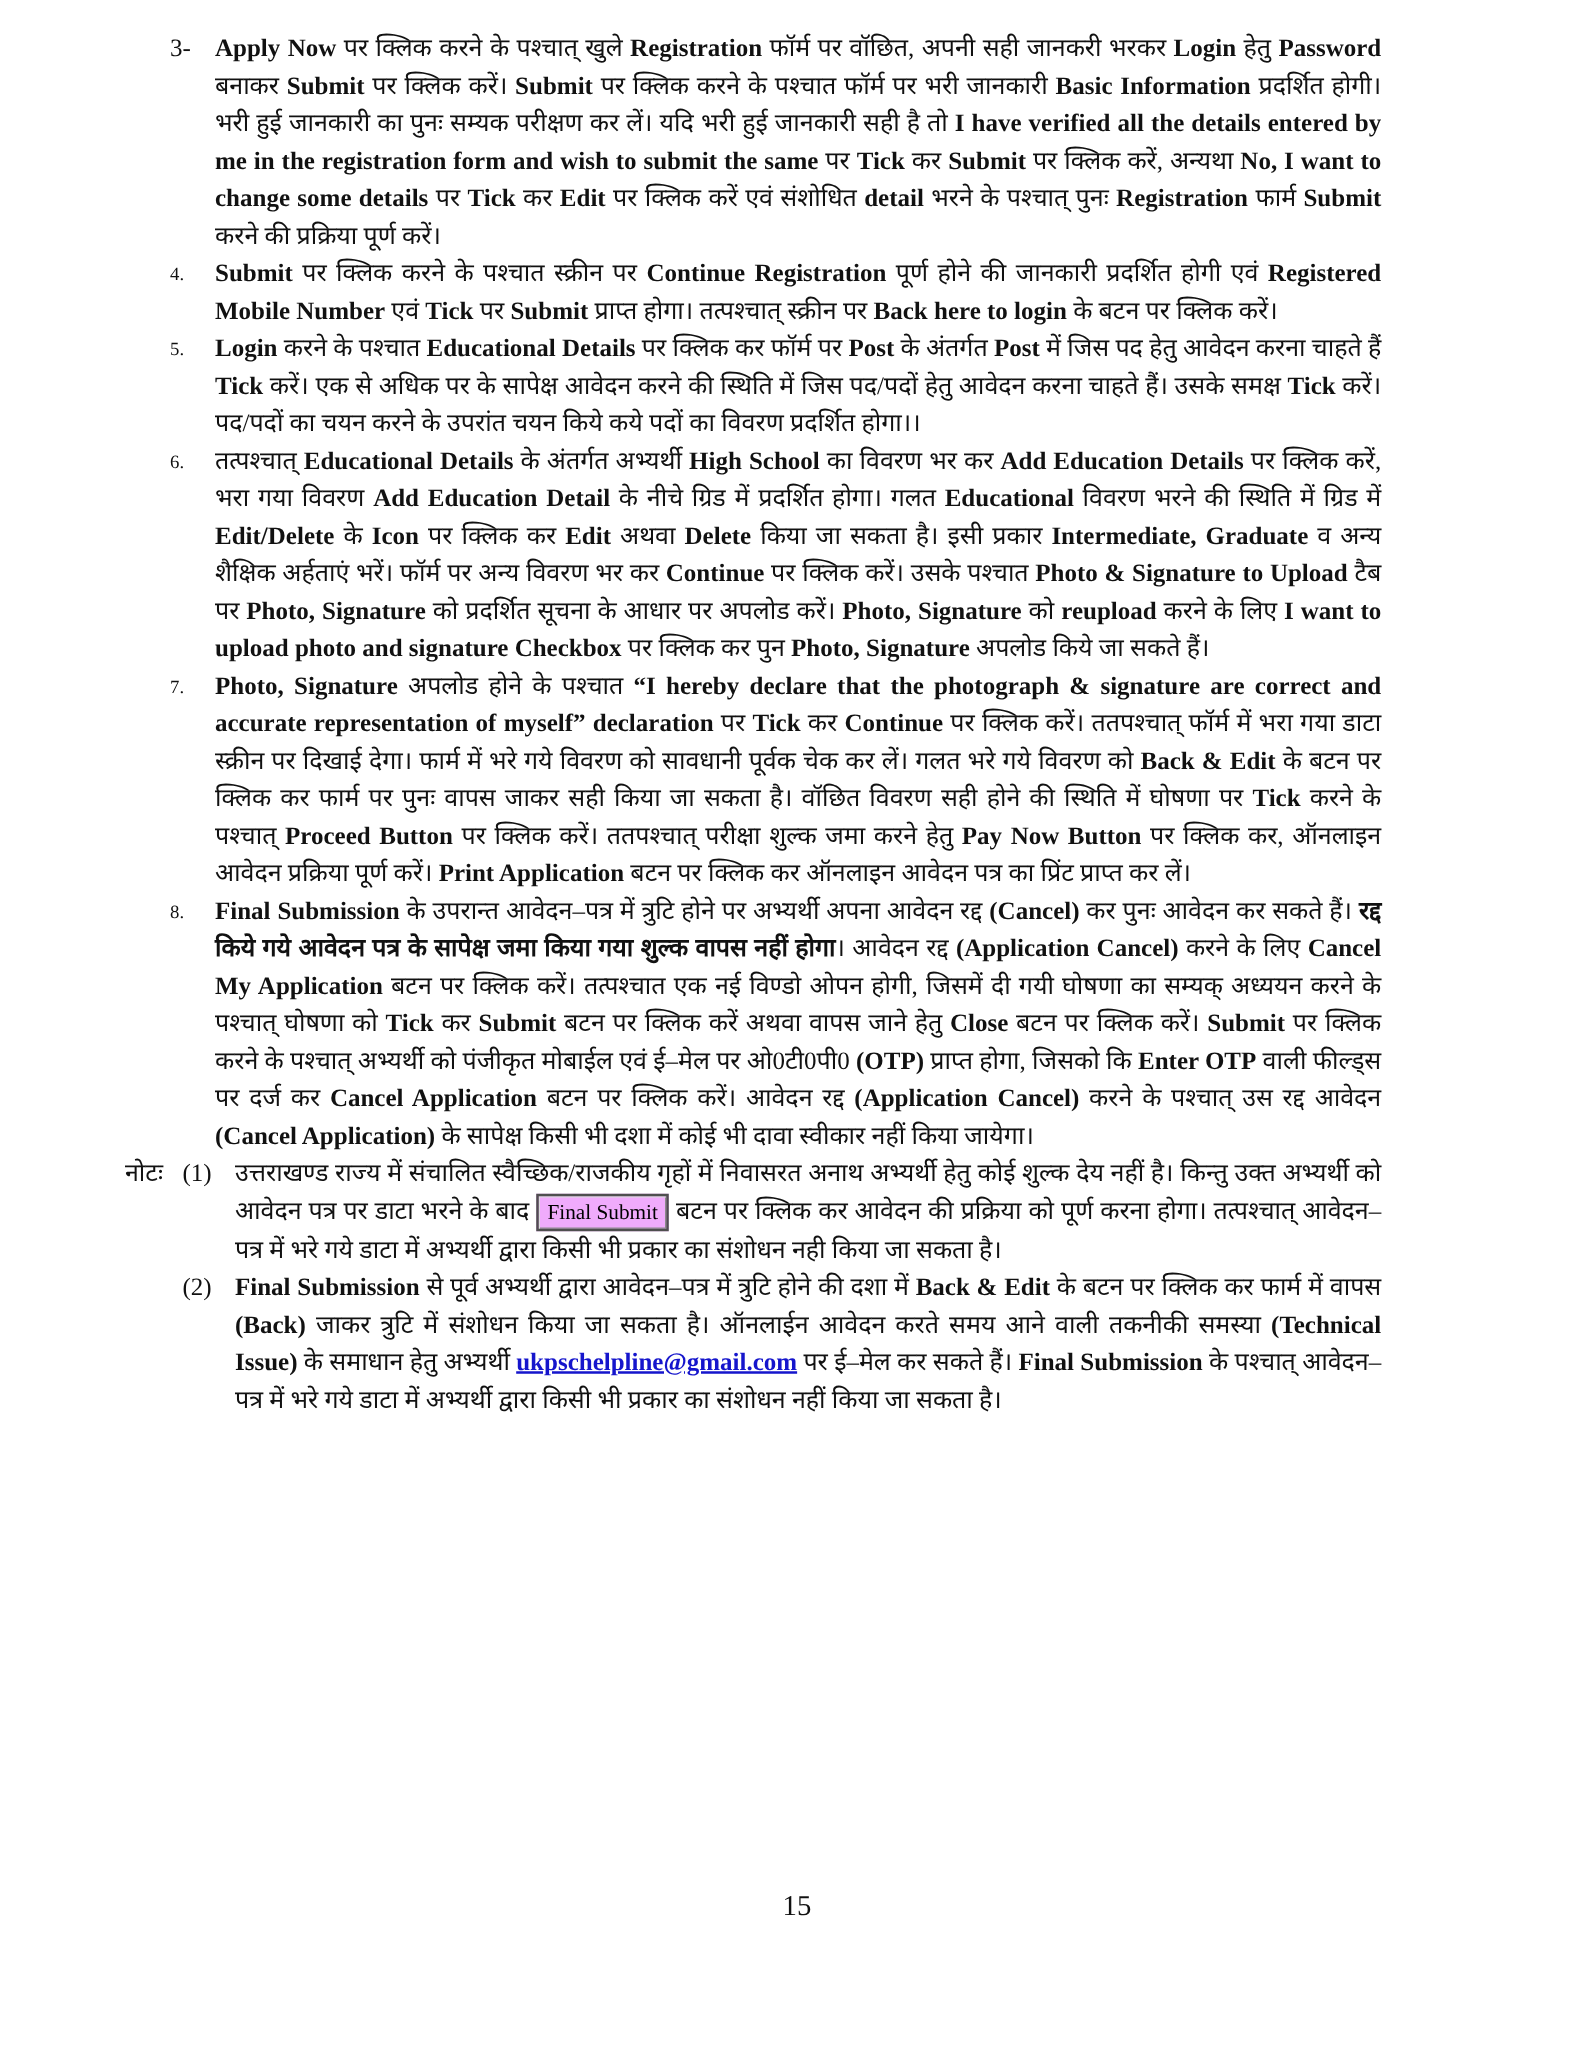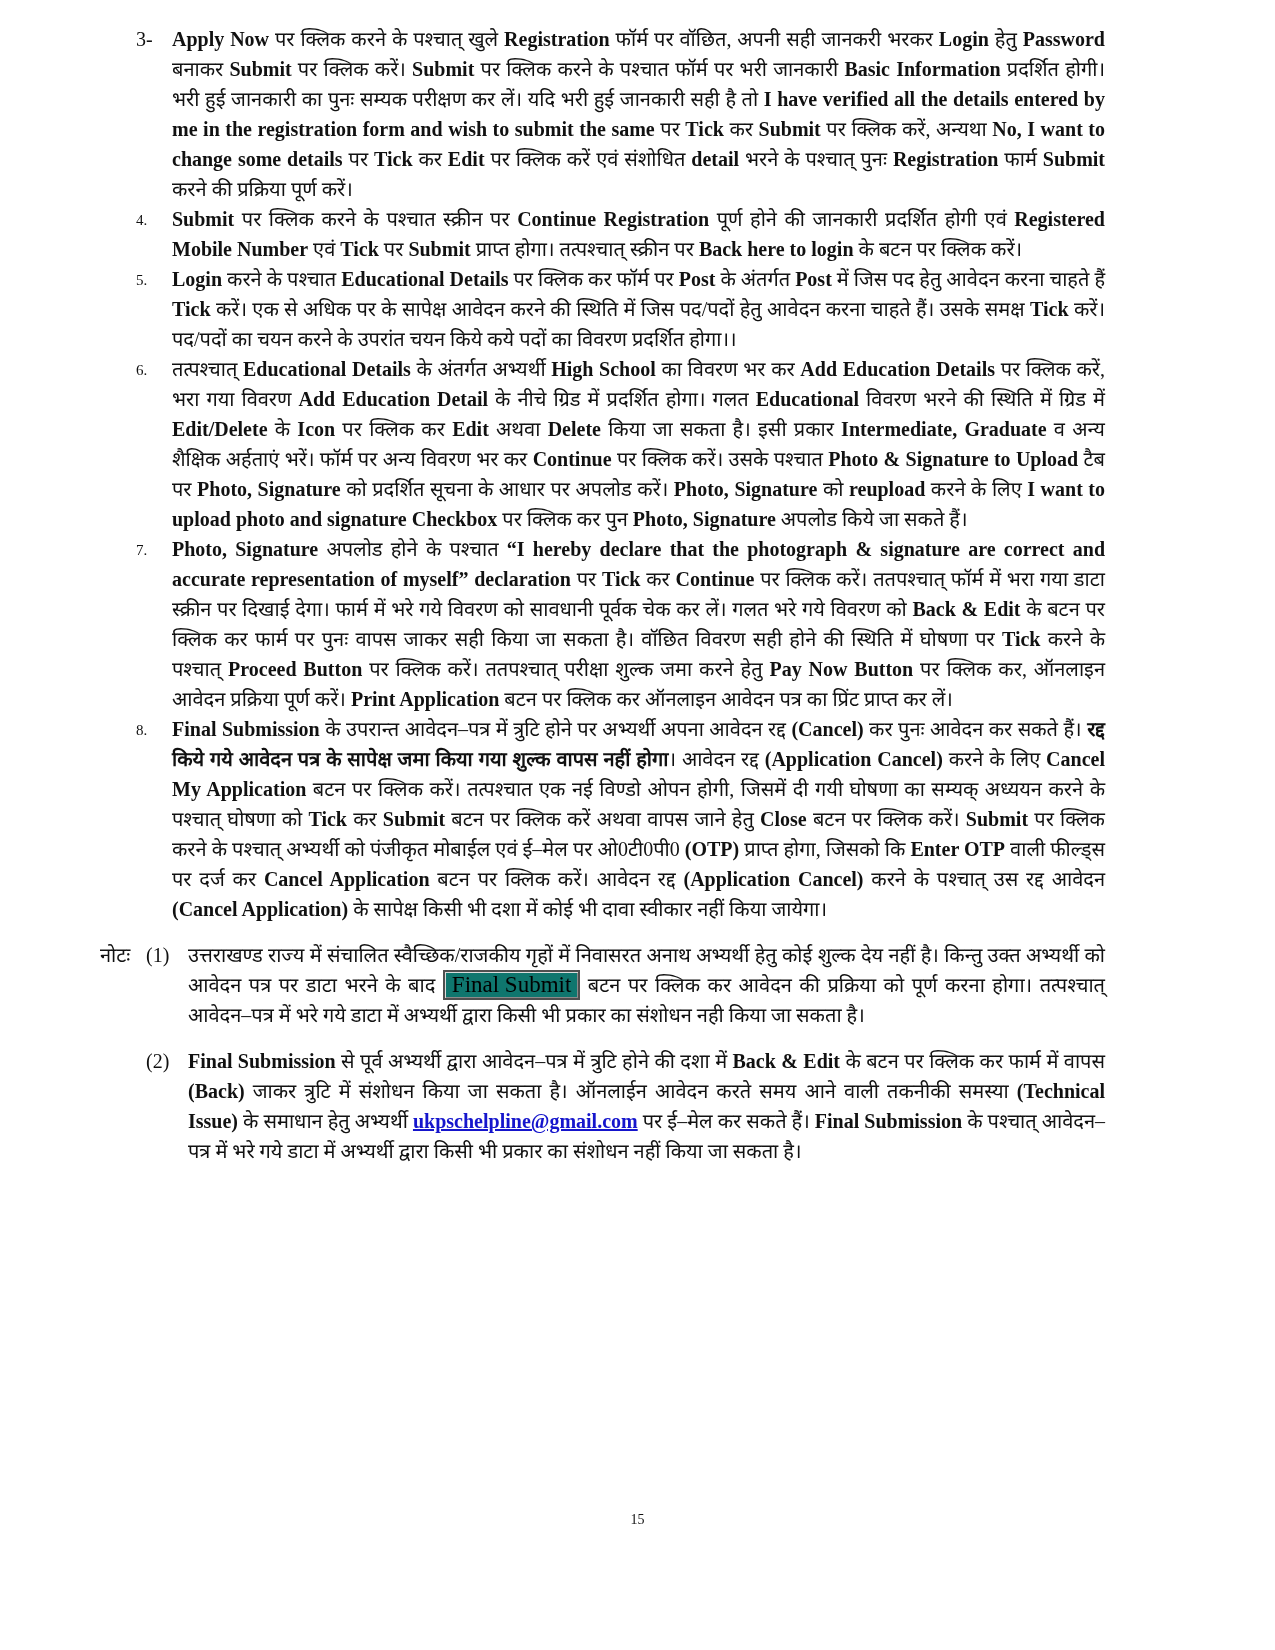--- a/index.html
+++ b/index.html
@@ -13,34 +13,34 @@
     position:relative;padding-left:72px;text-align:justify;
     font-size:20px;line-height:30px;
   }
   .list-item .marker{
     position:absolute;left:36px;top:2px;font-size:15px;line-height:28px;
   }
   .list-item.first .marker{font-size:20px;top:0;line-height:30px;}
   .item-text b{font-weight:bold;}
   .note-row{
     position:relative;padding-left:88px;text-align:justify;
-    font-size:20px;line-height:30px;margin-top:16px;
+    font-size:20px;line-height:30px;
   }
   .note-label{position:absolute;left:0;top:0;font-size:20px;}
   .note-marker{position:absolute;left:46px;top:0;font-size:20px;}
   .btn-img{
-    display:inline-block;background:#0f766e;
+    display:inline-block;background:#f0abfc;
     border:2px solid #4f4f4f;
     box-shadow:inset 1px 1px 0 #dcdcdc, inset -1px -1px 0 #8b8b8b;
-    padding:0 7px;line-height:26px;font-size:23px;color:#000;
+    padding:0 7px;line-height:26px;font-size:17px;color:#000;
   }
   a.email-link{color:#1515cc;font-weight:bold;}
   .page-number{
     position:absolute;left:0;top:1512px;width:1275px;
-    text-align:center;font-size:14px;
+    text-align:center;font-size:23px;
   }
 </style>
 </head>
 <body>
 
 <div class="page">
   <div class="content">
 
     <div class="list-item first">
       <span class="marker">3-</span>

